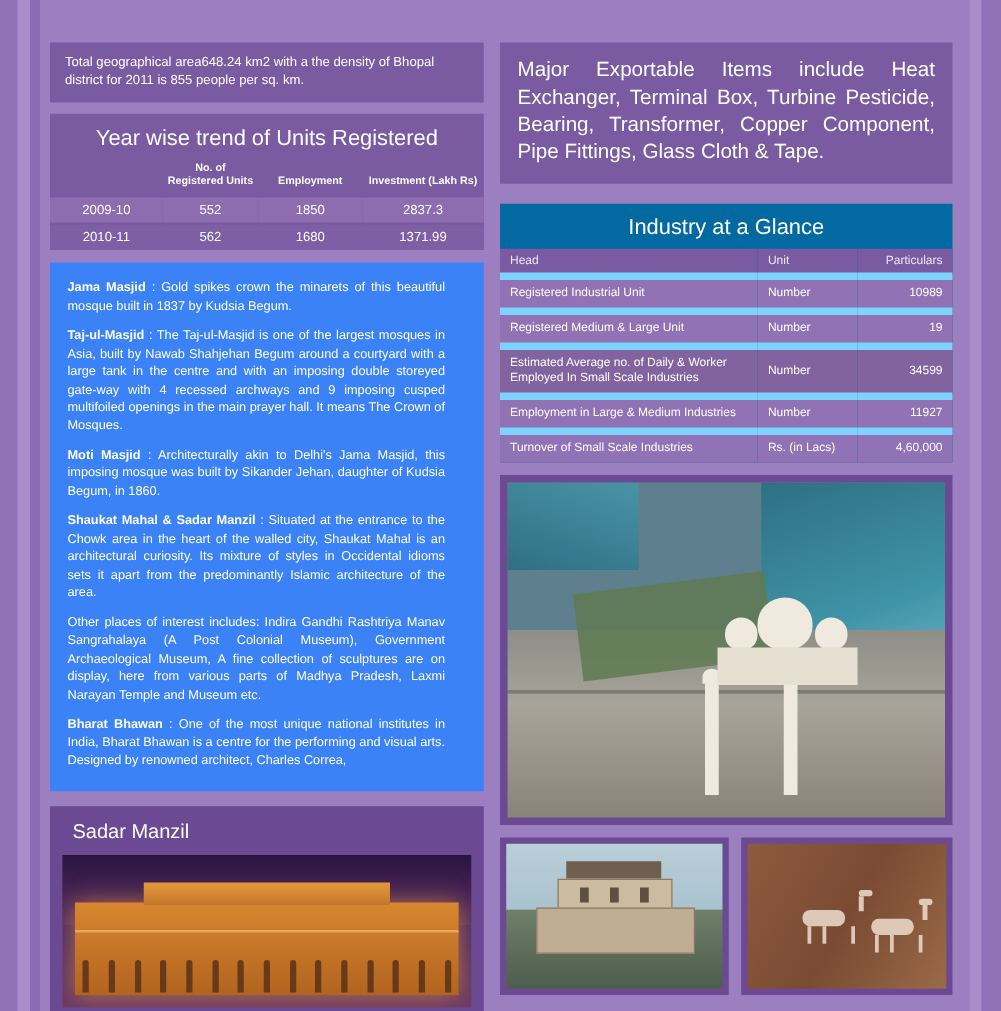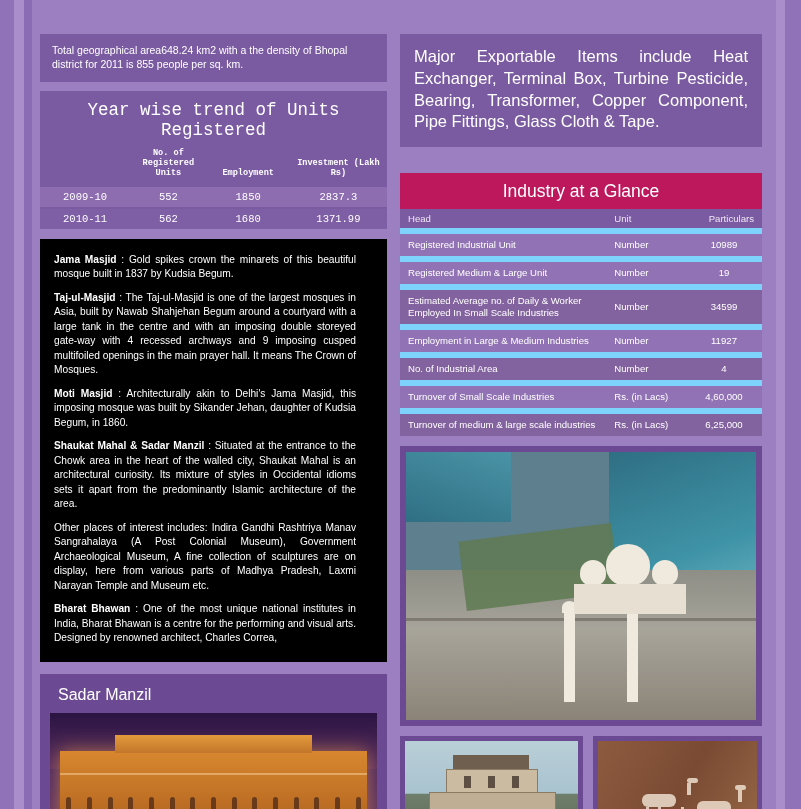--- a/index.html
+++ b/index.html
@@ -45,21 +45,20 @@
     font-size: 10.5px;
     line-height: 1.35;
     color: #ffffff;
     border-radius: 1px;
   }
 
   .table-card {
     margin-top: 9px;
     background: #7a5aa0;
     padding: 0 0 0 0;
-    font-family: Liberation Mono, monospace;
   }
   .table-title {
     text-align: center;
     font-size: 17.5px;
     padding: 9px 0 7px 0;
     color: #ffffff;
     font-weight: normal;
   }
   table.units {
     width: 100%;
@@ -84,21 +83,21 @@
   }
   table.units tr.row-a td { background: #8e6cb0; }
   table.units tr.row-b td { background: #7e5ea4; text-align: center; }
   table.units td.c0 { width: 26%; }
   table.units td.c1 { width: 22%; }
   table.units td.c2 { width: 24%; }
   table.units td.c3 { width: 28%; }
 
   .text-panel {
     margin-top: 10px;
-    background: #000000;
+    background: #3b82f6;
     padding: 14px 31px 16px 14px;
     color: #ffffff;
     font-size: 10.2px;
     line-height: 1.42;
     text-align: justify;
   }
   .text-panel p { margin: 0 0 9px 0; }
   .text-panel p:last-child { margin-bottom: 0; }
   .text-panel b { font-weight: bold; }
 
@@ -175,22 +174,22 @@
     background: #7a5aa0;
     padding: 12px 14px 14px 14px;
     color: #ffffff;
     font-size: 16.5px;
     line-height: 1.32;
     text-align: justify;
     font-family: "Liberation Sans", sans-serif;
   }
 
   .glance-card {
-    margin-top: 26px;
-    background: #be185d;
+    margin-top: 16px;
+    background: #0369a1;
     padding: 0 0 0 0;
   }
   .glance-title {
     text-align: center;
     font-size: 17.5px;
     color: #ffffff;
     padding: 8px 0 7px 0;
   }
   table.glance {
     width: 100%;
@@ -209,21 +208,21 @@
   table.glance th.num, table.glance td.num { text-align: right; }
   table.glance td {
     padding: 5px 8px;
     border-top: 6px solid #7dd3fc;
     line-height: 1.25;
   }
   table.glance tr.row-a td { background: #9172b4; }
   table.glance tr.row-b td { background: #83639f; }
   table.glance td.c-head { width: 57%; }
   table.glance td.c-unit { width: 22%; }
-  table.glance td.c-part { width: 21%; text-align: center; }
+  table.glance td.c-part { width: 21%; text-align: right; }
 
   .aerial-wrap {
     margin-top: 10px;
     background: #6b4a93;
     padding: 6px;
   }
   .aerial {
     position: relative;
     width: 100%;
     height: 268px;
@@ -472,34 +471,24 @@
           <tr class="row-b">
             <td class="c-head">Estimated Average no. of Daily &amp; Worker Employed In Small Scale Industries</td>
             <td class="c-unit">Number</td>
             <td class="c-part">34599</td>
           </tr>
           <tr class="row-a">
             <td class="c-head">Employment in Large &amp; Medium Industries</td>
             <td class="c-unit">Number</td>
             <td class="c-part">11927</td>
           </tr>
-          <tr class="row-b">
-            <td class="c-head">No. of Industrial Area</td>
-            <td class="c-unit">Number</td>
-            <td class="c-part">4</td>
-          </tr>
           <tr class="row-a">
             <td class="c-head">Turnover of Small Scale Industries</td>
             <td class="c-unit">Rs. (in Lacs)</td>
             <td class="c-part">4,60,000</td>
-          </tr>
-          <tr class="row-b">
-            <td class="c-head">Turnover of medium &amp; large scale industries</td>
-            <td class="c-unit">Rs. (in Lacs)</td>
-            <td class="c-part">6,25,000</td>
           </tr>
         </tbody>
       </table>
     </div>
 
     <div class="aerial-wrap">
       <div class="aerial">
         <div class="water2"></div>
         <div class="water"></div>
         <div class="city"></div>

